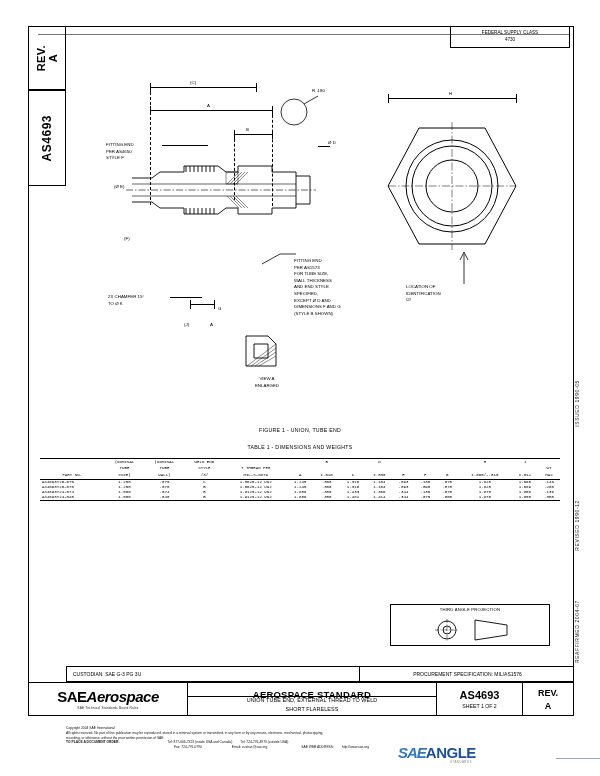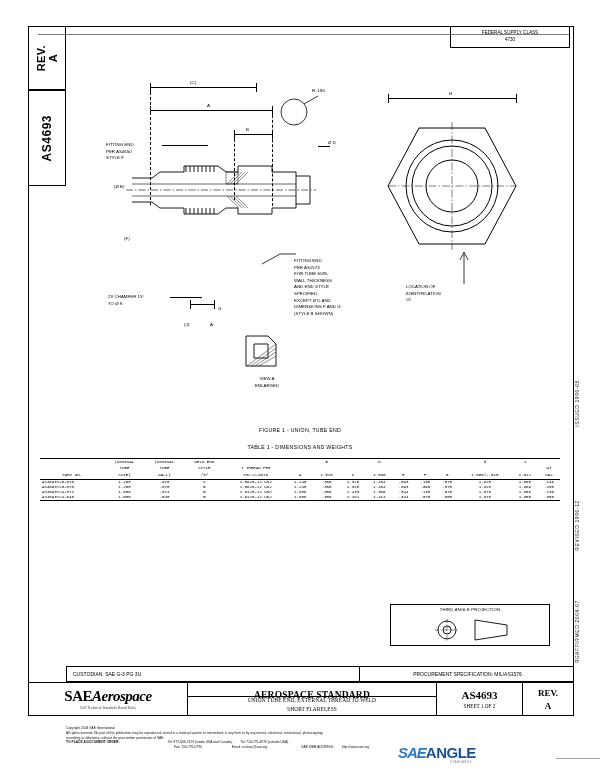--- a/index.html
+++ b/index.html
@@ -69,21 +69,21 @@
   #custL{left:0;width:292px;padding-left:6px;}
   #custR{left:292px;width:216px;border-left:1px solid #000;box-sizing:border-box;
          justify-content:center;}
 
   
   #title{left:28px;top:682px;width:546px;height:34px;border:1.4px solid #000;box-sizing:border-box;}
   #tb-logo{left:0;top:0;width:158px;height:100%;}
   #tb-mid{left:158px;top:0;width:250px;height:100%;border-left:1px solid #000;border-right:1px solid #000;box-sizing:border-box;}
   #tb-no{left:408px;top:0;width:86px;height:100%;border-right:1px solid #000;box-sizing:border-box;}
   #tb-rev{left:494px;top:0;width:50px;height:100%;}
-  .tbcell{position:absolute;display:flex;flex-direction:column;align-items:center;justify-content:center;font-family:Liberation Serif, serif;}
+  .tbcell{position:absolute;display:flex;flex-direction:column;align-items:center;justify-content:center;}
   #as-hdr{font-size:9.5px;font-weight:bold;letter-spacing:.2px;}
   #as-hdr-rule{position:absolute;left:0;top:13px;width:100%;height:1px;background:#000;}
   .tb-sub{font-size:5.4px;line-height:1.6;text-align:center;letter-spacing:.1px;}
   #docno{font-size:11px;font-weight:bold;}
   #sheet{font-size:5.2px;margin-top:2px;}
   #revlbl{font-size:9px;font-weight:bold;line-height:1.5;}
   #revval{font-size:9px;font-weight:bold;}
   .sae-logo{font-size:15px;font-weight:bold;font-style:italic;letter-spacing:-.5px;}
   .sae-bold{font-weight:bold;font-style:normal;}
   .sae-tag{font-size:3.2px;letter-spacing:.2px;margin-top:1px;color:#222;}

